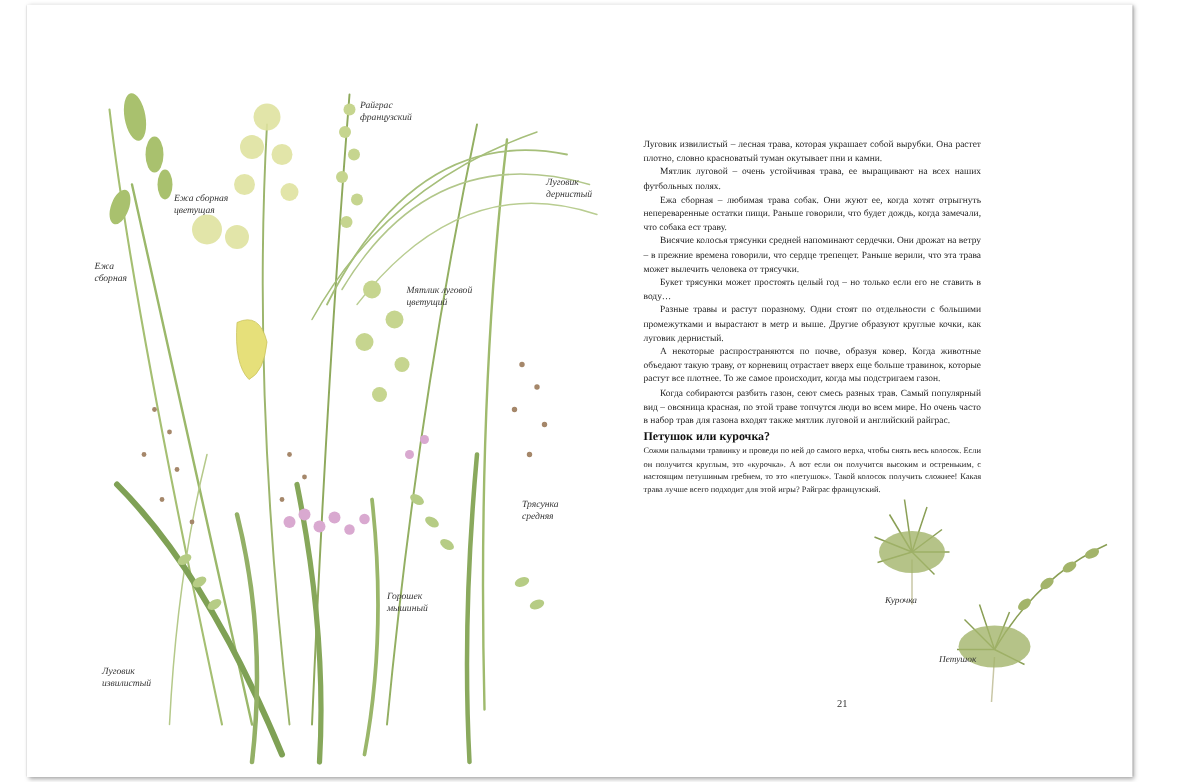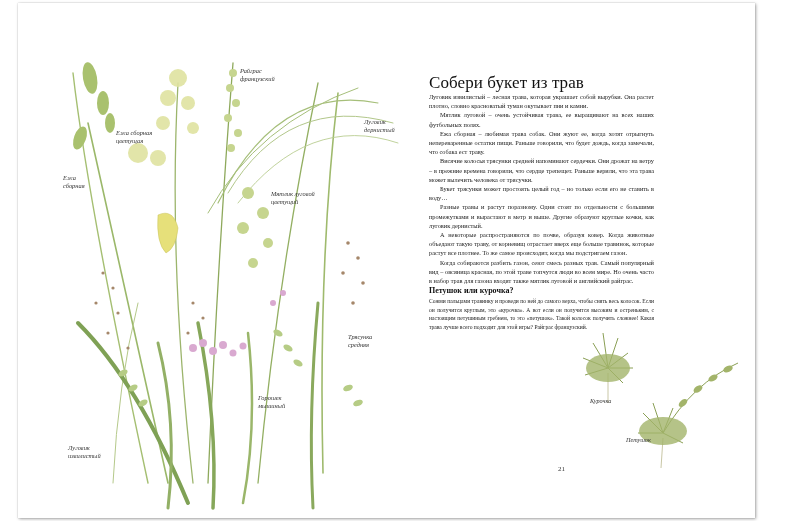--- a/index.html
+++ b/index.html
@@ -136,21 +136,20 @@
 цветущий</span></div>
     <div class="plant-label" style="left:330px; top:330px;"><span style="white-space:pre-line">Трясунка
 средняя</span></div>
     <div class="plant-label" style="left:240px; top:391px;"><span style="white-space:pre-line">Горошек
 мышиный</span></div>
     <div class="plant-label" style="left:50px; top:441px;"><span style="white-space:pre-line">Луговик
 извилистый</span></div>
   </div>
 
   <div class="right-page">
-    <h1 class="title">Собери букет из трав</h1>
     <div class="body">
       <p class="first">Луговик извилистый – лесная трава, которая украшает собой вырубки. Она растет плотно, словно красноватый туман окутывает пни и камни.</p>
       <p>Мятлик луговой – очень устойчивая трава, ее выращивают на всех наших футбольных полях.</p>
       <p>Ежа сборная – любимая трава собак. Они жуют ее, когда хотят отрыгнуть непереваренные остатки пищи. Раньше говорили, что будет дождь, когда замечали, что собака ест траву.</p>
       <p>Висячие колосья трясунки средней напоминают сердечки. Они дрожат на ветру – в прежние времена говорили, что сердце трепещет. Раньше верили, что эта трава может вылечить человека от трясучки.</p>
       <p>Букет трясунки может простоять целый год – но только если его не ставить в воду…</p>
       <p>Разные травы и растут поразному. Одни стоят по отдельности с большими промежутками и вырастают в метр и выше. Другие образуют круглые кочки, как луговик дернистый.</p>
       <p>А некоторые распространяются по почве, образуя ковер. Когда животные объедают такую траву, от корневищ отрастает вверх еще больше травинок, которые растут все плотнее. То же самое происходит, когда мы подстригаем газон.</p>
       <p>Когда собираются разбить газон, сеют смесь разных трав. Самый популярный вид – овсяница красная, по этой траве топчутся люди во всем мире. Но очень часто в набор трав для газона входят также мятлик луговой и английский райграс.</p>
     </div>

